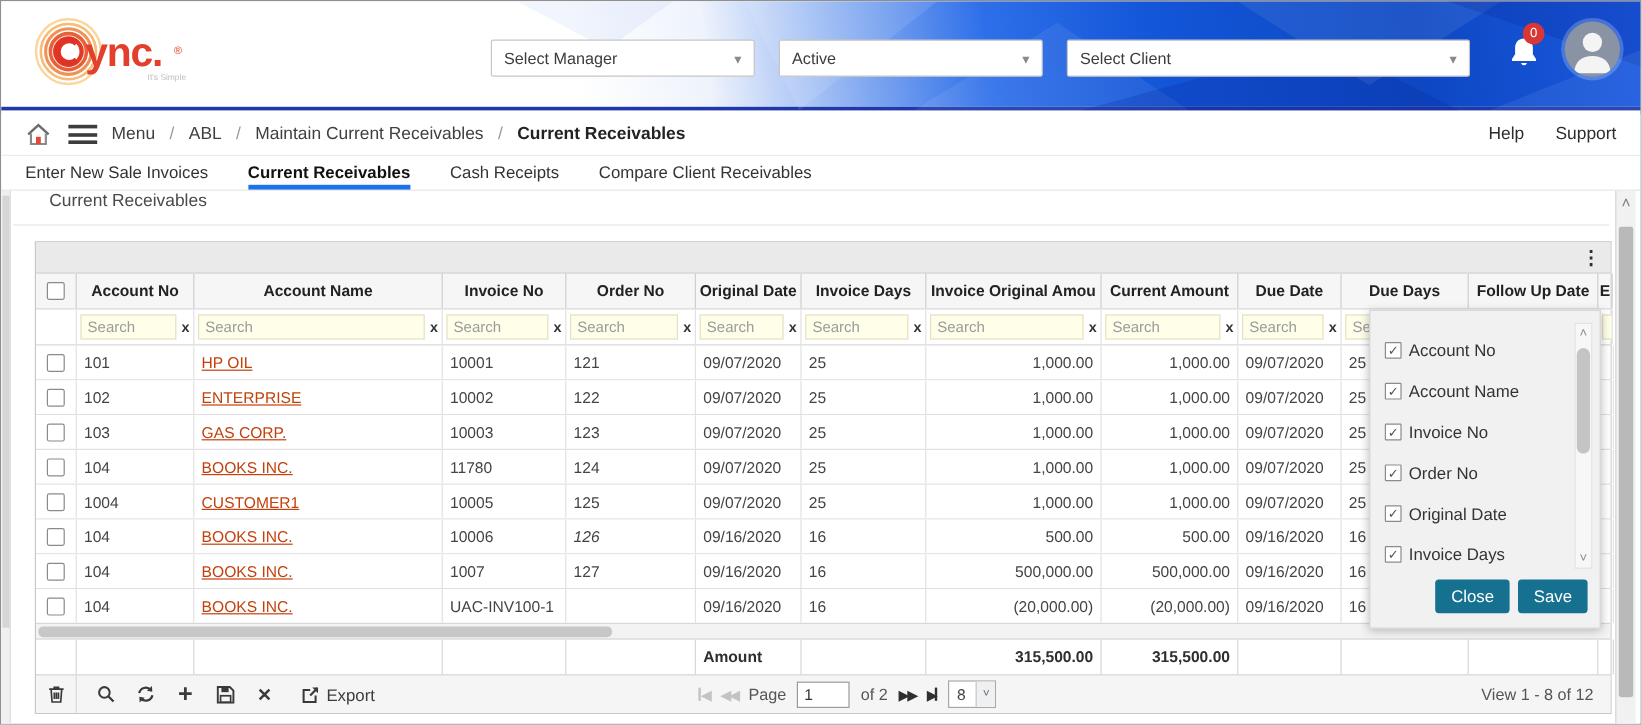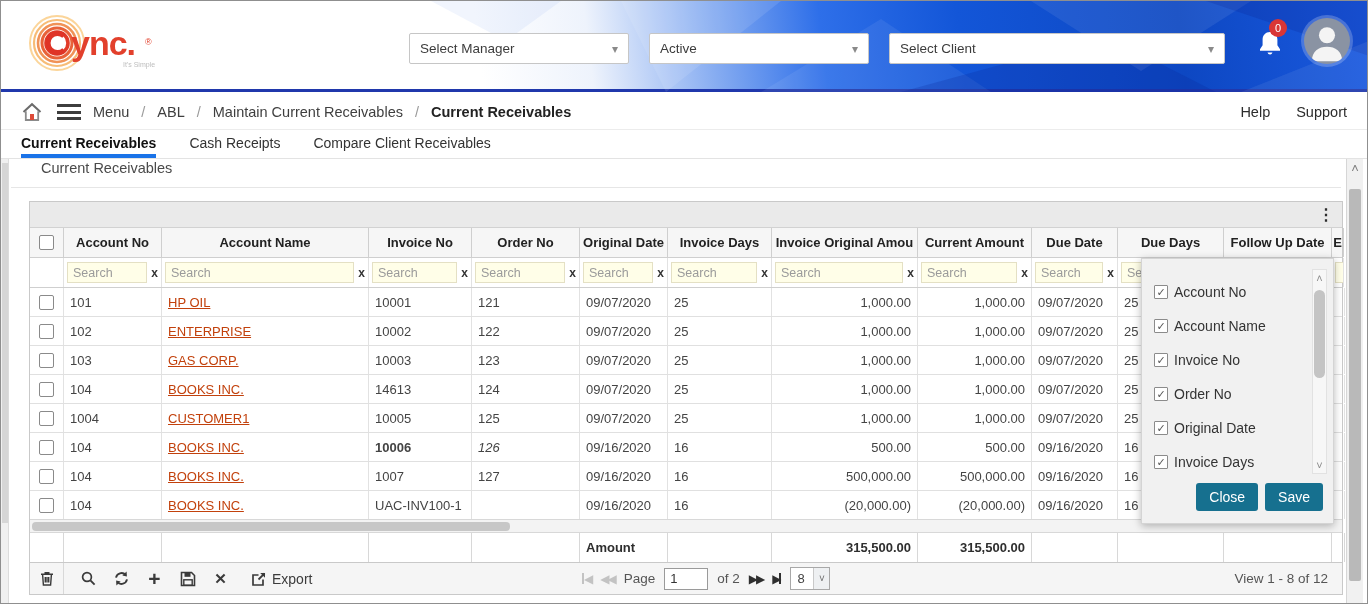--- a/index.html
+++ b/index.html
@@ -209,20 +209,21 @@
       </div>
     <span id="crumb-menu">Menu</span>
     <span id="crumb-items"><span class="crumb-sep">/</span><span class="crumb-item">ABL</span><span class="crumb-sep">/</span><span class="crumb-item">Maintain Current Receivables</span><span class="crumb-sep">/</span><span class="crumb-item last">Current Receivables</span></span>
     <div id="crumb-right">
       <span>Help</span>
       <span>Support</span>
     </div>
   </div>
 
   <div id="tabbar">
+      <div class="tab">Enter New Sale Invoices</div>
       <div class="tab active">Current Receivables</div>
       <div class="tab">Cash Receipts</div>
       <div class="tab">Compare Client Receivables</div>
     </div>
 
   <div id="content">
     <div id="lscroll">
         <div class="thumb"></div>
       </div>
     <div id="rscroll">
@@ -387,21 +388,21 @@
             <div class="cell" style="width: 12px;"></div>
           </div>
           <div class="grow drow">
             <div class="cell cbcell" style="width: 34px;">
               <div class="checkbox"></div>
             </div>
             <div class="cell" style="width: 98px;">104</div>
             <div class="cell" style="width: 207px;">
               <a class="cell-link">BOOKS INC.</a>
             </div>
-            <div class="cell" style="width: 103px;">14613</div>
+            <div class="cell" style="width: 103px;">11780</div>
             <div class="cell" style="width: 108px;">124</div>
             <div class="cell" style="width: 88px;">09/07/2020</div>
             <div class="cell" style="width: 104px;">25</div>
             <div class="cell al-r" style="width: 146px;">1,000.00</div>
             <div class="cell al-r" style="width: 114px;">1,000.00</div>
             <div class="cell" style="width: 86px;">09/07/2020</div>
             <div class="cell" style="width: 106px;">25</div>
             <div class="cell" style="width: 108px;"></div>
             <div class="cell" style="width: 12px;"></div>
           </div>
@@ -425,21 +426,21 @@
             <div class="cell" style="width: 12px;"></div>
           </div>
           <div class="grow drow">
             <div class="cell cbcell" style="width: 34px;">
               <div class="checkbox"></div>
             </div>
             <div class="cell" style="width: 98px;">104</div>
             <div class="cell" style="width: 207px;">
               <a class="cell-link">BOOKS INC.</a>
             </div>
-            <div class="cell" style="width: 103px; font-weight: bold;">10006</div>
+            <div class="cell" style="width: 103px;">10006</div>
             <div class="cell" style="width: 108px; font-style: italic;">126</div>
             <div class="cell" style="width: 88px;">09/16/2020</div>
             <div class="cell" style="width: 104px;">16</div>
             <div class="cell al-r" style="width: 146px;">500.00</div>
             <div class="cell al-r" style="width: 114px;">500.00</div>
             <div class="cell" style="width: 86px;">09/16/2020</div>
             <div class="cell" style="width: 106px;">16</div>
             <div class="cell" style="width: 108px;"></div>
             <div class="cell" style="width: 12px;"></div>
           </div>

